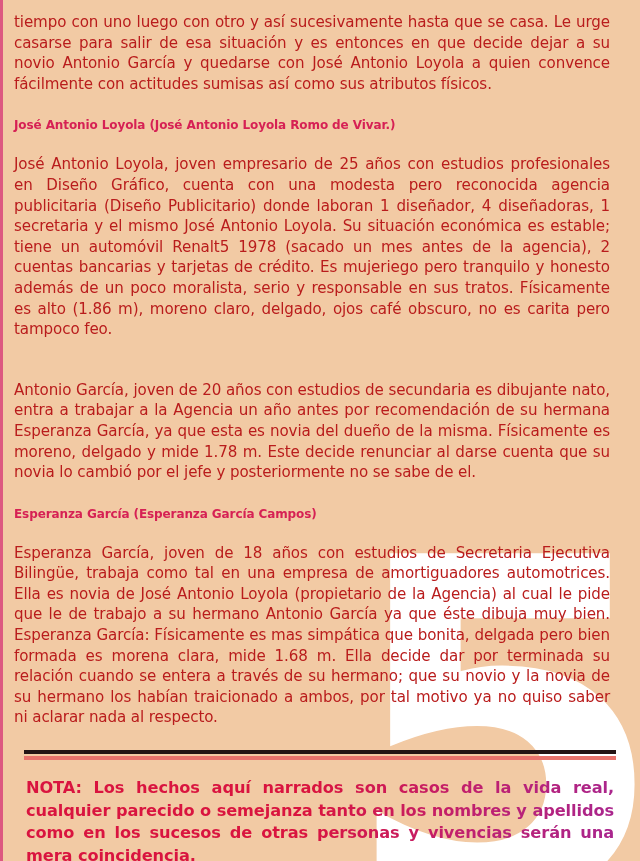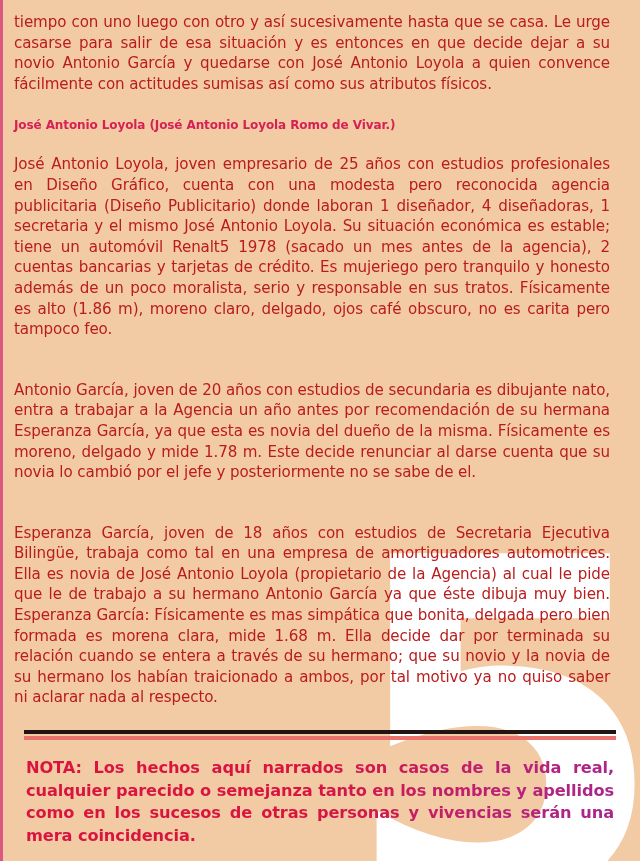--- a/index.html
+++ b/index.html
@@ -123,20 +123,21 @@
     <div class="gap-md"></div>
 
     <div class="para-block">
       <div class="gap-sm"></div>
       <p class="body-text">Antonio García, joven de 20 años con estudios de secundaria es dibujante nato, entra a trabajar a la Agencia un año antes por recomendación de su hermana Esperanza García, ya que esta es novia del dueño de la misma. Físicamente es moreno, delgado y mide 1.78 m. Este decide renunciar al darse cuenta que su novia lo cambió por el jefe y posteriormente no se sabe de el.</p>
     </div>
 
     <div class="gap-md"></div>
 
     <div class="para-block">
+      <h2 class="section-heading">Esperanza García (Esperanza García Campos)</h2>
       <div class="gap-sm"></div>
       <p class="body-text">Esperanza García, joven de 18 años con estudios de Secretaria Ejecutiva Bilingüe, trabaja como tal en una empresa de amortiguadores automotrices. Ella es novia de José Antonio Loyola (propietario de la Agencia) al cual le pide que le de trabajo a su hermano Antonio García ya que éste dibuja muy bien. Esperanza García: Físicamente es mas simpática que bonita, delgada pero bien formada es morena clara, mide 1.68 m. Ella decide dar por terminada su relación cuando se entera a través de su hermano; que su novio y la novia de su hermano los habían traicionado a ambos, por tal motivo ya no quiso saber ni aclarar nada al respecto.</p>
     </div>
 
     <div class="divider-wrap">
       <div class="rule-dark"></div>
       <div class="rule-gap"></div>
       <div class="rule-salmon"></div>
     </div>
 

